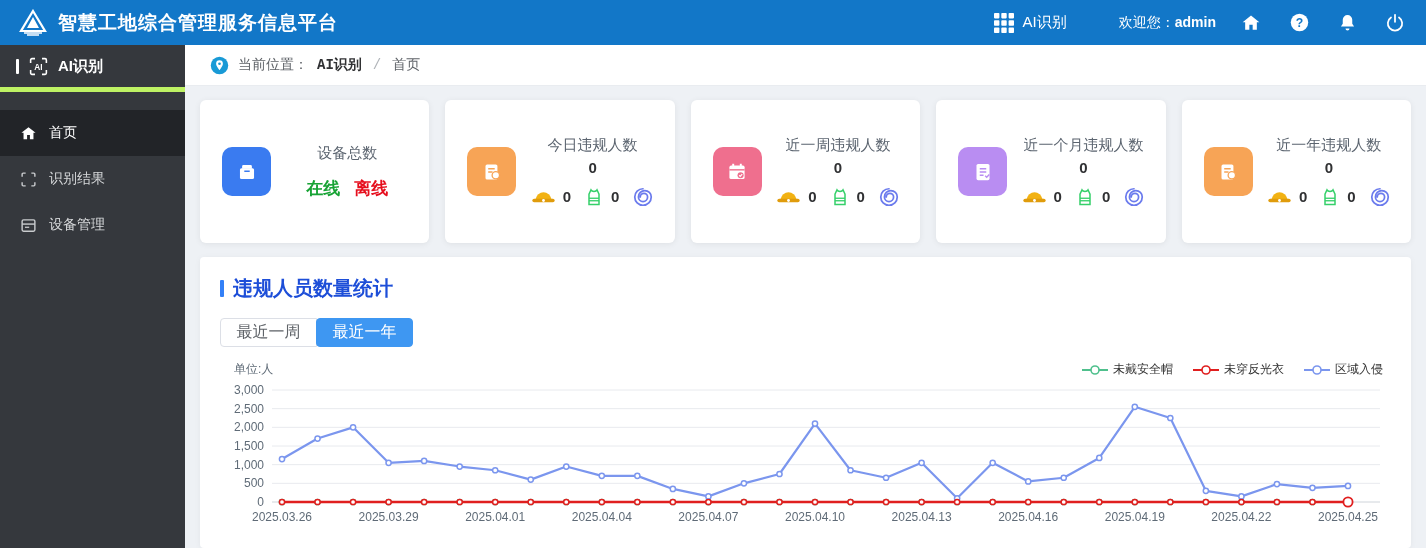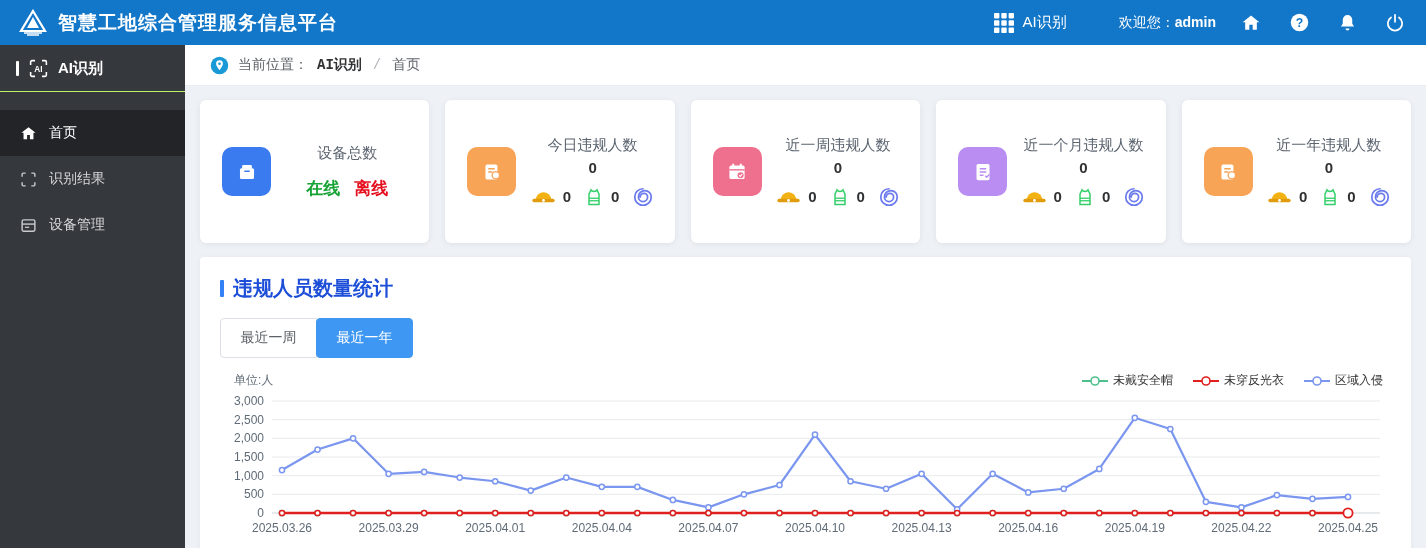--- a/index.html
+++ b/index.html
@@ -13,21 +13,21 @@
   .brand-title { font-size:19px; font-weight:bold; letter-spacing:1px; }
   .topbar-right { margin-left:auto; display:flex; align-items:center; gap:22px; }
   .app-switch { display:flex; align-items:center; gap:8px; cursor:pointer; }
   .app-switch span { font-size:15px; }
   .welcome { font-size:14px; margin-left:30px; }
   .welcome b { font-weight:bold; }
   .top-icon { width:26px; height:26px; display:flex; align-items:center; justify-content:center; cursor:pointer; }
 
   
   .sidebar { flex:0 0 185px; background:#35383d; display:flex; flex-direction:column; }
-  .sidebar-head { height:47px; display:flex; align-items:center; gap:9px; padding:0 16px; border-bottom:1px solid #bef264; color:#fff; }
+  .sidebar-head { height:47px; display:flex; align-items:center; gap:9px; padding:0 16px; border-bottom:5px solid #bef264; color:#fff; }
   .sidebar-head .vbar { width:3px; height:15px; background:#fff; border-radius:1px; }
   .sidebar-head .t { font-size:15px; font-weight:bold; }
   .menu { padding-top:18px; }
   .menu-item { height:46px; display:flex; align-items:center; gap:12px; padding:0 20px; color:#d6d8da; font-size:14px; cursor:pointer; }
   .menu-item.active { background:#222428; color:#fff; }
   .menu-item svg { flex:0 0 auto; }
 
   
   .main { flex:1; display:flex; min-height:0; }
   .content { flex:1; display:flex; flex-direction:column; min-width:0; }
@@ -49,21 +49,21 @@
   .offline { color:#e60f1e; }
   .mini-row { display:flex; align-items:center; gap:7px; margin-top:6px; }
   .mini-count { font-size:15px; font-weight:bold; color:#303133; margin-right:6px; }
 
   
   .panel { background:#fff; margin:14px 15px 0 15px; border-radius:4px; padding:18px 20px 0 20px; flex:1; box-shadow:0 1px 6px rgba(0,0,0,.05); }
   .panel-title { display:flex; align-items:center; gap:9px; }
   .panel-title .accent { width:4px; height:17px; background:#3380f7; border-radius:1px; }
   .panel-title .txt { font-size:20px; font-weight:bold; color:#1d4ed8; }
   .tabs { display:flex; margin-top:16px; }
-  .tab { min-width:97px; height:40px; background:#fff; border:1px solid #dcdfe6; color:#5f6368; font-size:14px; display:flex; align-items:center; justify-content:center; cursor:pointer; margin-left:-1px; font-family:Liberation Sans, sans-serif; }
+  .tab { min-width:97px; height:29px; background:#fff; border:1px solid #dcdfe6; color:#5f6368; font-size:16px; display:flex; align-items:center; justify-content:center; cursor:pointer; margin-left:-1px; font-family:Liberation Sans, sans-serif; }
   .tab:first-child { margin-left:0; border-radius:4px 0 0 4px; }
   .tab.active { background:#3e97f2; border-color:#3e97f2; color:#fff; border-radius:4px; z-index:1; }
   .chart-head { display:flex; align-items:center; justify-content:space-between; margin-top:14px; padding:0 8px 0 14px; }
   .unit { font-size:12px; color:#5f6b77; }
   .legend { display:flex; align-items:center; gap:20px; }
   .legend-item { display:flex; align-items:center; gap:5px; font-size:12px; color:#333; cursor:pointer; }
   .chart-wrap { margin-top:4px; }
 </style>
 </head>
 <body>

